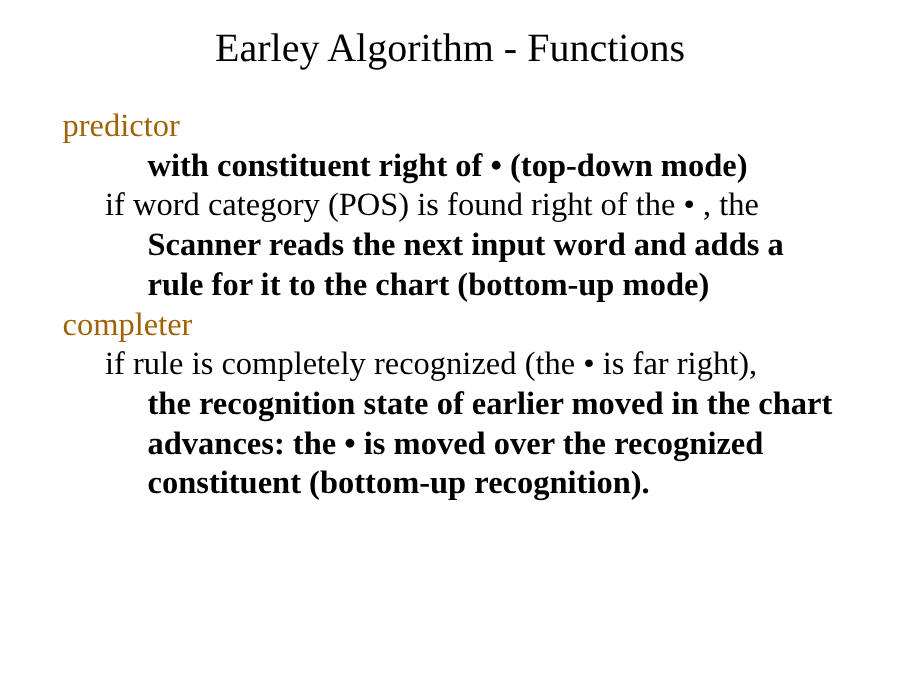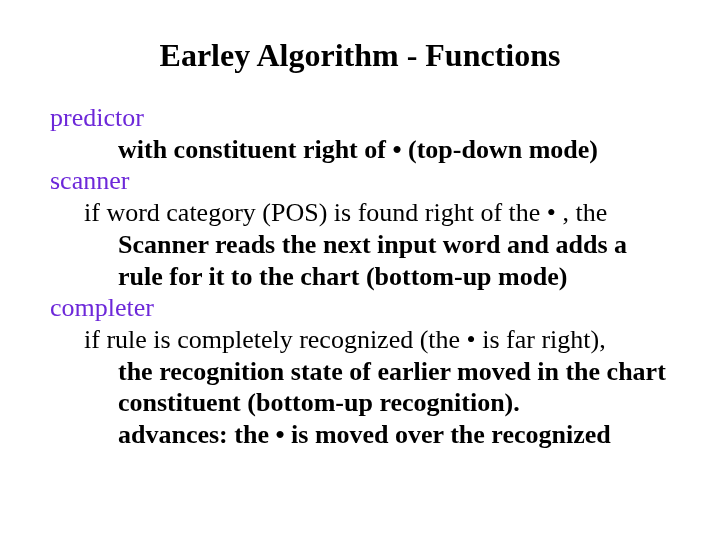--- a/index.html
+++ b/index.html
@@ -10,32 +10,32 @@
     background: #fff;
     font-family: "Times New Roman", Times, serif;
     color: #000;
     overflow: hidden;
   }
   .slide {
     box-sizing: border-box;
     padding: 20px 50px 20px 50px;
   }
   .title {
-    font-weight: bold;
+    font-weight: normal;
     font-size: 32px;
     text-align: center;
     margin-bottom: 28px;
-    margin-top: 17px;
+    margin-top: 0;
   }
   .body {
     font-size: 26px;
     line-height: 1.22;
   }
   .term {
-    color: #6d28d9;
+    color: #a16207;
     margin-left: 0;
   }
   .desc1 {
     margin-left: 34px;
     text-indent: 0;
   }
   .desc2 {
     margin-left: 68px;
     text-indent: 0;
     font-weight: bold;
@@ -44,25 +44,24 @@
 </head>
 <body>
 
 <div class="slide">
   <div class="title">Earley Algorithm - Functions</div>
   <div class="body">
 
     <div class="term">predictor</div>
     <div class="desc2">with constituent right of • (top-down mode)</div>
 
-    <div class="term">scanner</div>
     <div class="desc1">if word category (POS) is found right of the • , the</div>
     <div class="desc2">Scanner reads the next input word and adds a</div>
     <div class="desc2">rule for it to the chart (bottom-up mode)</div>
 
     <div class="term">completer</div>
     <div class="desc1">if rule is completely recognized (the • is far right),</div>
     <div class="desc2">the recognition state of earlier moved in the chart</div>
+    <div class="desc2">advances: the • is moved over the recognized</div>
     <div class="desc2">constituent (bottom-up recognition).</div>
-    <div class="desc2">advances: the • is moved over the recognized</div>
 
   </div>
 </div>
 
 </body></html>

